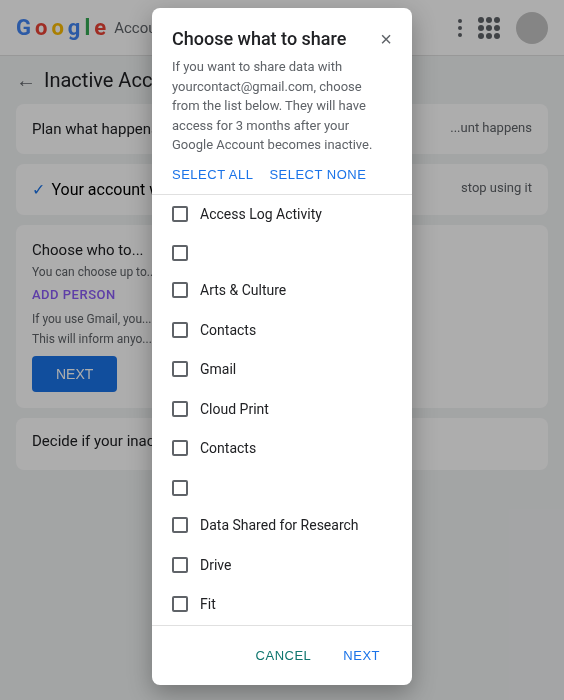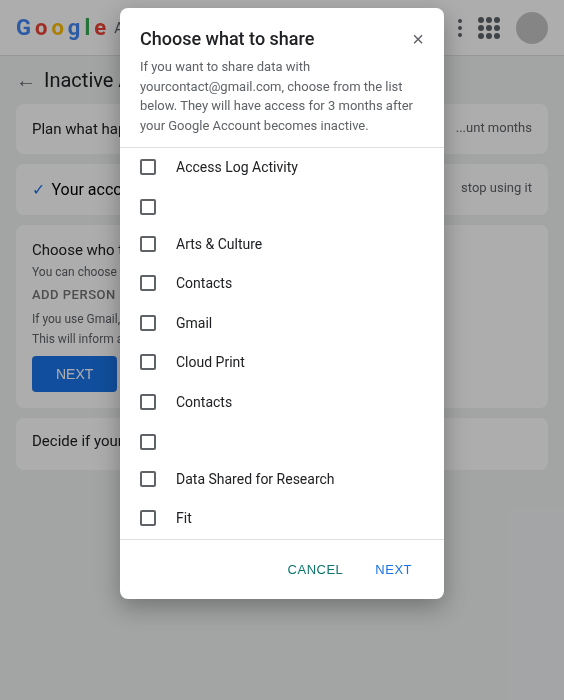--- a/index.html
+++ b/index.html
@@ -119,21 +119,21 @@
       margin-bottom: 6px;
     }
 
     .bg-card-desc {
       font-size: 12px;
       color: #5f6368;
       margin-bottom: 8px;
     }
 
     .bg-link {
-      color: #737373;
+      color: #8b5cf6;
       font-size: 13px;
       font-weight: 500;
       text-transform: uppercase;
       letter-spacing: 0.5px;
     }
 
     .bg-next-btn {
       background: #1a73e8;
       color: #fff;
       border: none;
@@ -158,21 +158,21 @@
       display: flex;
       align-items: flex-start;
       justify-content: center;
       padding-top: 8px;
     }
 
     
     .modal {
       background: #fff;
       border-radius: 8px;
-      width: 324px;
+      width: 260px;
       max-height: 684px;
       display: flex;
       flex-direction: column;
       box-shadow: 0 8px 24px rgba(0,0,0,0.3);
       overflow: hidden;
     }
 
     .modal-header {
       display: flex;
       align-items: center;
@@ -238,21 +238,21 @@
     }
     .modal-list::-webkit-scrollbar-thumb {
       background: #bdbdbd;
       border-radius: 3px;
     }
 
     .checkbox-item {
       display: flex;
       align-items: flex-start;
       padding: 10px 20px;
-      gap: 20px;
+      gap: 12px;
       cursor: pointer;
     }
 
     .checkbox-box {
       width: 16px;
       height: 16px;
       border: 2px solid #5f6368;
       border-radius: 2px;
       flex-shrink: 0;
       margin-top: 1px;
@@ -364,21 +364,21 @@
 
   <div class="bg-content">
     <div class="bg-back-row">
       <span class="back-arrow">←</span>
       <span class="bg-page-title">Inactive Acc...</span>
     </div>
 
     <div class="bg-card">
       <div class="bg-card-row">
         <div class="bg-card-left">Plan what happens</div>
-        <div class="bg-card-right">...unt months</div>
+        <div class="bg-card-right">...unt happens</div>
       </div>
     </div>
 
     <div class="bg-card">
       <div class="bg-card-row">
         <div class="bg-card-account">
           <span class="bg-card-check">✓</span>
           <span>Your account w...</span>
         </div>
         <div class="bg-card-right">stop using it</div>
@@ -403,20 +403,24 @@
 <div class="overlay">
   <div class="modal">
 
     <div class="modal-header">
       <span class="modal-title">Choose what to share</span>
       <button class="modal-close">×</button>
     </div>
 
     <div class="modal-desc">If you want to share data with yourcontact@gmail.com, choose from the list below. They will have access for 3 months after your Google Account becomes inactive.</div>
 
+    <div class="modal-select-row">
+      <button class="select-link">SELECT ALL</button>
+      <button class="select-link">SELECT NONE</button>
+    </div>
 
     <div class="modal-divider"></div>
 
     <div class="modal-list" id="checkbox-list">
     <div class="checkbox-item">
       <div class="checkbox-box"></div>
       <span class="checkbox-label">Access Log Activity</span>
     </div>
         <div class="checkbox-item">
       <div class="checkbox-box"></div>
@@ -440,20 +444,24 @@
         <div class="checkbox-item">
       <div class="checkbox-box"></div>
       <span class="checkbox-label">Contacts</span>
     </div>
         <div class="checkbox-item">
       <div class="checkbox-box"></div>
     </div>
         <div class="checkbox-item">
       <div class="checkbox-box"></div>
       <span class="checkbox-label">Data Shared for Research</span>
+    </div>
+        <div class="checkbox-item">
+      <div class="checkbox-box"></div>
+      <span class="checkbox-label">Drive</span>
     </div>
         <div class="checkbox-item">
       <div class="checkbox-box"></div>
       <span class="checkbox-label">Fit</span>
     </div>
       </div>
 
     <div class="modal-footer">
       <button class="footer-cancel">CANCEL</button>
       <button class="footer-next">NEXT</button>

